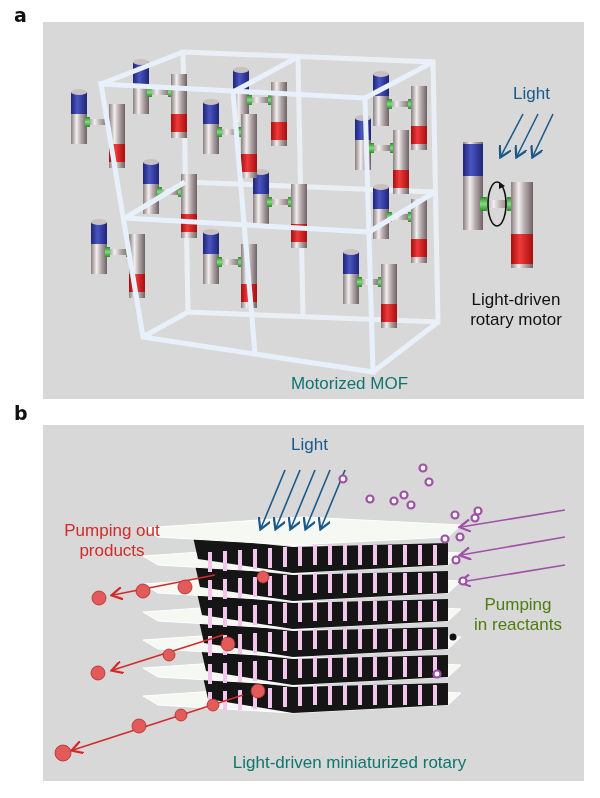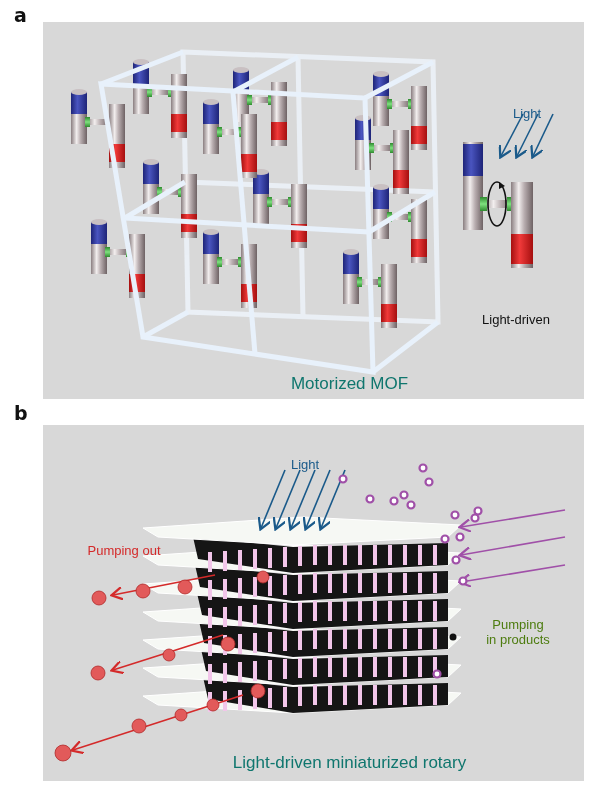--- a/index.html
+++ b/index.html
@@ -4,21 +4,21 @@
 <style>
   html, body { margin:0; padding:0; background:#ffffff; }
   body { width:600px; height:798px; position:relative; overflow:hidden;
          font-family:"Liberation Sans", "DejaVu Sans", sans-serif; }
   .panel-letter { position:absolute; font-family:"DejaVu Sans", sans-serif; font-weight:bold;
                   font-size:19px; color:#111; line-height:1; }
   .panel { position:absolute; background:#d8d8d8; overflow:hidden; }
   #panel-a { left:43px; top:22px; width:541px; height:377px; }
   #panel-b { left:43px; top:425px; width:541px; height:356px; }
   .caption { position:absolute; left:0; width:100%; text-align:center; color:#0f766e; font-size:17px;margin-left:36px; }
-  .lbl { position:absolute; font-size:13px; line-height:1.15; text-align:center; white-space:nowrap;margin-top:23px; }
+  .lbl { position:absolute; font-size:17px; line-height:1.15; text-align:center; white-space:nowrap; }
   svg { position:absolute; left:0; top:0; }
 </style>
 </head>
 <body>
 
 <div class="panel-letter" style="left:14px; top:6px;">a</div>
 <div class="panel-letter" style="left:14px; top:404px;">b</div>
 
 <div class="panel" id="panel-a">
   <svg width="541" height="377" viewBox="0 0 541 377">
@@ -112,20 +112,21 @@
     <g stroke="#1a5a8a" stroke-width="1.6" marker-end="url(#arrBlue)">
       <line x1="480" y1="92" x2="458" y2="134"></line>
       <line x1="495" y1="92" x2="474" y2="134"></line>
       <line x1="510" y1="92" x2="490" y2="134"></line>
     </g>
   </svg>
 
   <div class="lbl" style="left:470px; top:62px; color:#1a5a8a;">Light</div>
   <div class="lbl" style="left:408px; top:268px; width:130px; color:#111;">
     <div>Light-driven</div>
+    <div>rotary motor</div>
   </div>
   <div class="caption" style="top:352px;">Motorized MOF</div>
 </div>
 
 <div class="panel" id="panel-b">
   <svg width="541" height="356" viewBox="0 0 541 356">
 
     <g id="stack">
         <polygon points="100,271 260,260 418,268 405,280 250,288 115,280" fill="#f6f8f4" stroke="#ffffff"></polygon>
         <polygon points="160,252 250,262 405,258 405,280 250,288 165,274" fill="#151515"></polygon>
@@ -285,21 +286,22 @@
         <circle cx="402" cy="114" r="3.5"></circle>
         <circle cx="417" cy="112" r="3.5"></circle>
       <circle cx="413" cy="135" r="3.5"></circle>
         <circle cx="420" cy="156" r="3.5"></circle>
         <circle cx="394" cy="249" r="3.5"></circle>
     </g>
     <circle cx="410" cy="212" r="3.5" fill="#111"></circle>
   </svg>
 
   <div class="lbl" style="left:248px; top:10px; color:#1a5a8a;">Light</div>
-  <div class="lbl" style="left:16px; top:96px; width:130px; color:#d42a2a;">
+  <div class="lbl" style="left:4px; top:96px; width:130px; color:#d42a2a;">
     <div>Pumping out</div>
+    <div>products</div>
   </div>
   <div class="lbl" style="left:410px; top:170px; width:130px; color:#4d7c0f;">
     <div>Pumping</div>
-    <div>in products</div>
+    <div>in reactants</div>
   </div>
   <div class="caption" style="top:328px;">Light-driven miniaturized rotary</div>
 </div>
 
 </body></html>

